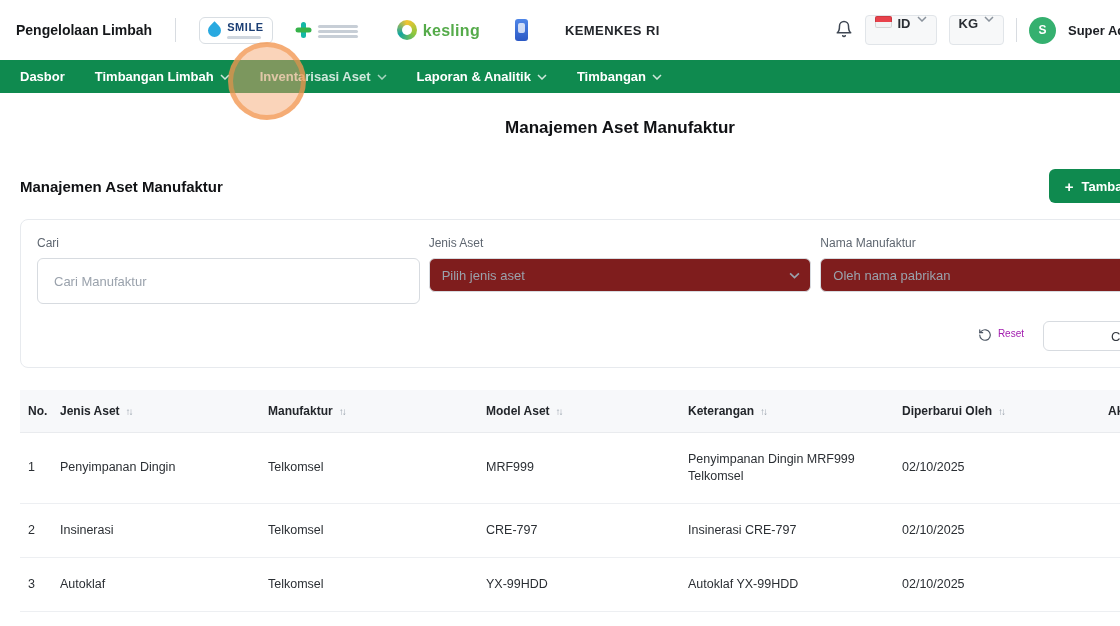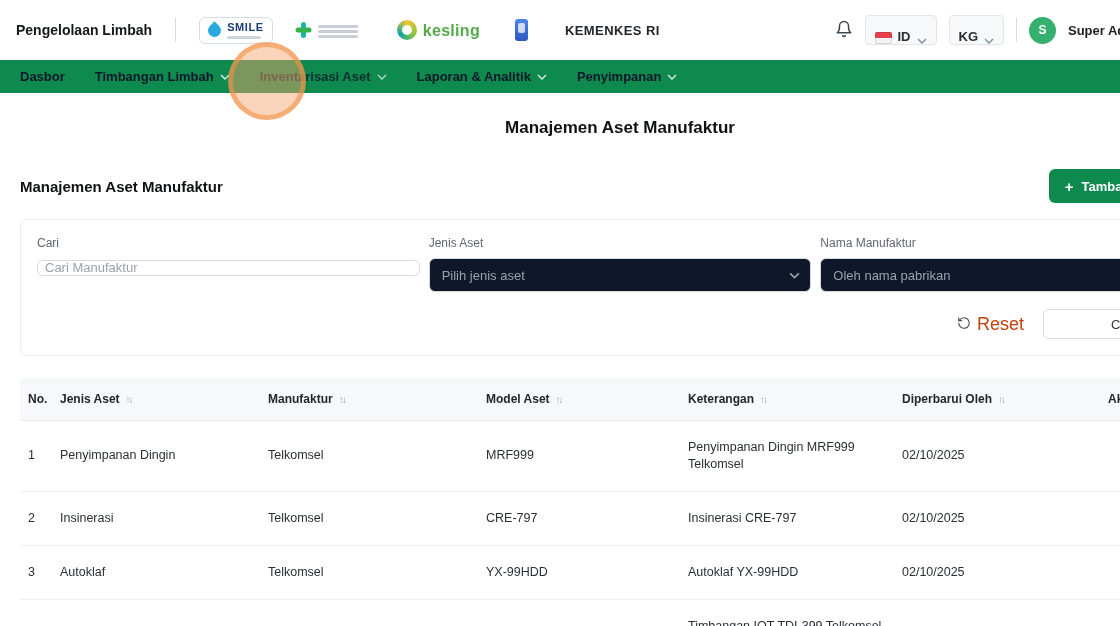--- a/index.html
+++ b/index.html
@@ -23,53 +23,53 @@
   .kem-lines i{width:40px;height:3px;background:#c7ced6;border-radius:2px}
   .kesling{margin-left:16px}
   .kesling-circle{width:20px;height:20px;border-radius:50%;background:conic-gradient(#f4c531,#8cc63e,#12a5a0,#f4c531);position:relative;flex:none}
   .kesling-circle::after{content:"";position:absolute;inset:5px;background:#fff;border-radius:50%}
   .kesling-text{font-size:16px;font-weight:700;color:#55ab4a;letter-spacing:.3px}
   .bluebadge{width:13px;height:22px;border-radius:3px;background:linear-gradient(180deg,#4f86e8,#2b58c4);position:relative;margin-left:12px;flex:none}
   .bluebadge::after{content:"";position:absolute;left:3px;top:4px;right:3px;height:10px;background:rgba(255,255,255,.75);border-radius:2px}
   .org{font-size:13px;font-weight:600;color:#23262b;letter-spacing:.4px;margin-left:14px;white-space:nowrap}
   .hdr-right{margin-left:auto;display:flex;align-items:center;gap:12px}
   .bell-btn{background:none;border:none;display:flex;align-items:center;cursor:pointer}
-  .pill{display:flex;align-items:flex-end;gap:6px;height:30px;padding:0 9px;background:#f7f8f9;border:1px solid #e1e5e9;border-radius:4px;font-size:13px;font-weight:600;color:#2a2e34;cursor:pointer;font-family:inherit}
+  .pill{display:flex;align-items:flex-start;gap:6px;height:30px;padding:0 9px;background:#f7f8f9;border:1px solid #e1e5e9;border-radius:4px;font-size:13px;font-weight:600;color:#2a2e34;cursor:pointer;font-family:inherit}
   .flag{width:17px;height:12px;border-radius:2px;background:linear-gradient(180deg,#e8414b 50%,#f2f3f4 50%);box-shadow:inset 0 0 0 1px rgba(0,0,0,.12);flex:none}
   .avatar{width:27px;height:27px;border-radius:50%;background:#35b06f;color:#fff;font-size:12px;font-weight:700;display:flex;align-items:center;justify-content:center;flex:none}
   .username{font-size:13px;font-weight:600;color:#1c1f24;white-space:nowrap;width:52px;overflow:hidden}
   .chev{display:inline-flex}
 
   
   .nav{height:33px;background:#0f8a4f;display:flex;align-items:center;gap:30px;padding:0 20px}
-  .nav-item{display:flex;align-items:center;gap:6px;color:#0f172a;font-size:13px;font-weight:600;cursor:pointer;white-space:nowrap}
+  .nav-item{display:flex;align-items:center;gap:6px;color:#ffffff;font-size:13px;font-weight:600;cursor:pointer;white-space:nowrap}
   .nav-item .chev{opacity:.8}
   .nav-item.dimmed{opacity:.8}
 
   
   .click-ring{position:absolute;left:228px;top:42px;width:78px;height:78px;border-radius:50%;
     background:rgba(244,166,110,.48);border:5px solid rgba(242,146,72,.6);z-index:20;pointer-events:none}
 
   
   .content{width:1240px}
   .page-title{margin-top:25px;text-align:center;font-size:17px;font-weight:700;color:#101114}
   .section-row{display:flex;align-items:center;justify-content:space-between;padding:0 20px;margin-top:31px}
   .section-title{font-size:15px;font-weight:700;color:#101114}
   .btn-add{display:flex;align-items:center;gap:8px;height:34px;padding:0 16px;background:#0f8a4f;color:#fff;border:none;border-radius:6px;font-size:13px;font-weight:600;font-family:inherit;cursor:pointer;white-space:nowrap}
   .btn-add .plus{font-size:15px;font-weight:600;line-height:1}
 
   .filter-card{margin:16px 20px 0;border:1px solid #e7eaee;border-radius:8px;padding:16px}
   .filter-grid{display:grid;grid-template-columns:repeat(3,1fr);column-gap:9px}
   .field-label{font-size:12px;color:#5f6771;margin-bottom:8px}
-  .text-input{width:100%;height:16px;border:1px solid #d7dbe0;border-radius:6px;padding:0 7px;font-size:13px;font-family:inherit;color:#1f2329;outline:none}
+  .text-input{width:100%;height:46px;border:1px solid #d7dbe0;border-radius:6px;padding:0 16px;font-size:13px;font-family:inherit;color:#1f2329;outline:none}
   .text-input::placeholder{color:#9aa2ac}
-  .select{position:relative;display:flex;align-items:center;height:34px;border:1px solid #d7dbe0;border-radius:6px;padding:0 28px 0 12px;font-size:13px;color:#9aa2ac;background:#0f172a;cursor:pointer}
+  .select{position:relative;display:flex;align-items:center;height:34px;border:1px solid #d7dbe0;border-radius:6px;padding:0 28px 0 12px;font-size:13px;color:#9aa2ac;background:#7f1d1d;cursor:pointer}
   .select .chev{position:absolute;right:10px;color:#9aa2ac}
   .filter-actions{margin-top:17px;display:flex;align-items:center;justify-content:flex-end;gap:19px}
-  .reset-btn{display:flex;align-items:flex-start;gap:6px;font-size:18px;color:#c2410c;background:none;border:none;font-family:inherit;cursor:pointer}
+  .reset-btn{display:flex;align-items:flex-start;gap:6px;font-size:10px;color:#a21caf;background:none;border:none;font-family:inherit;cursor:pointer}
   .search-btn{width:160px;height:30px;background:#fff;border:1px solid #d7dbe0;border-radius:6px;font-size:13px;color:#33383f;font-family:inherit;cursor:pointer}
 
   
   .table-wrap{margin:22px 20px 0}
   table{width:1200px;border-collapse:collapse;table-layout:fixed}
   thead th{background:#f7f8fa;text-align:left;font-size:12px;font-weight:700;color:#23262b;padding:14px 8px;border-bottom:1px solid #e9ebee;cursor:pointer}
   .hcell{display:flex;align-items:center;justify-content:flex-start;gap:6px}
   .sort{color:#9aa3ad;font-size:10px;letter-spacing:-2px;font-weight:400}
   tbody td{font-size:12.5px;color:#2b2f34;padding:18px 8px;border-bottom:1px solid #edeff2;vertical-align:middle;line-height:1.35}
 </style>
@@ -163,21 +163,21 @@
   </div>
   <div class="nav-item">
     <span>Laporan &amp; Analitik</span>
     <span class="chev">
         <svg width="10" height="6" viewBox="0 0 10 6">
           <path d="M1 1l4 4 4-4" stroke="#ffffff" fill="none" stroke-width="1.5"></path>
         </svg>
       </span>
   </div>
   <div class="nav-item">
-    <span>Penyimpanan</span>
+    <span>Timbangan</span>
     <span class="chev">
         <svg width="10" height="6" viewBox="0 0 10 6">
           <path d="M1 1l4 4 4-4" stroke="#ffffff" fill="none" stroke-width="1.5"></path>
         </svg>
       </span>
   </div>
 </nav>
 
 <div class="click-ring"></div>
 

